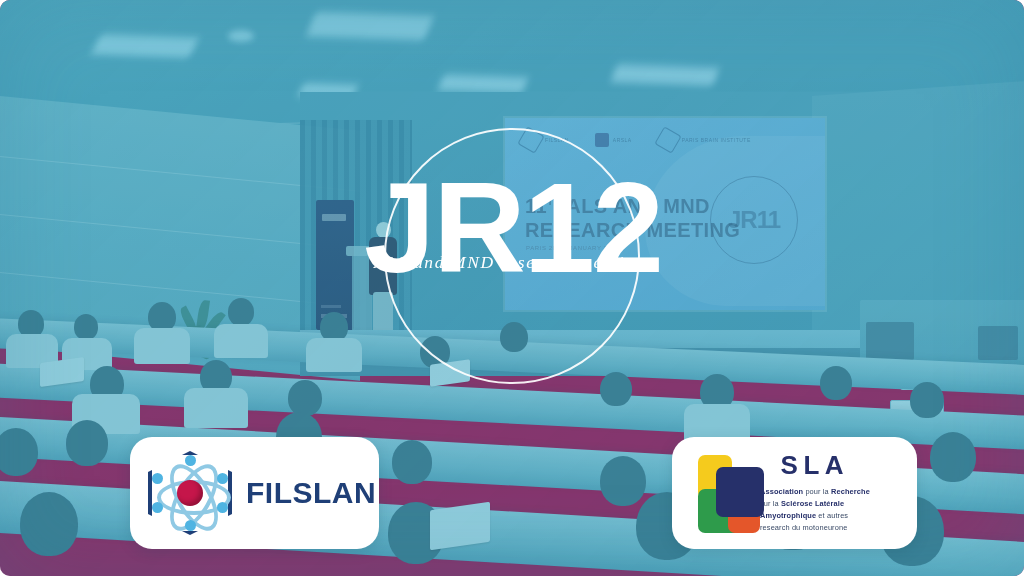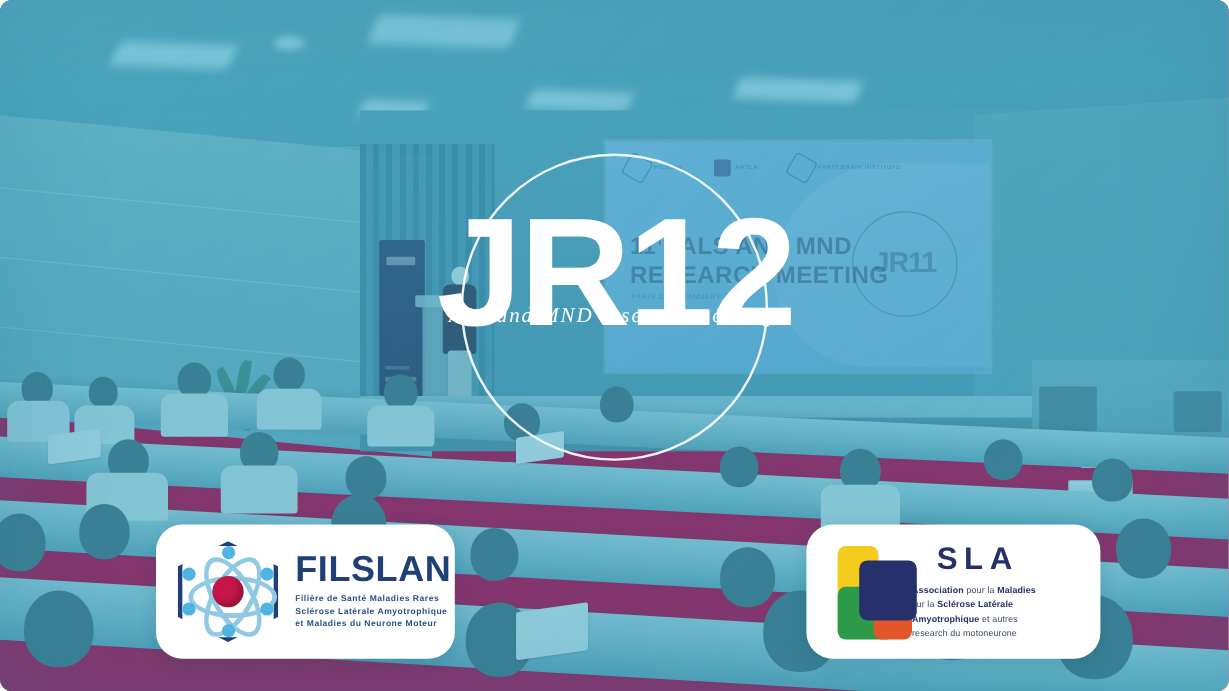--- a/index.html
+++ b/index.html
@@ -304,39 +304,34 @@
       <span class="dot" style="left:8px;top:26px;"></span>
       <span class="dot" style="right:8px;top:26px;"></span>
       <span class="dot" style="left:8px;bottom:26px;"></span>
       <span class="dot" style="right:8px;bottom:26px;"></span>
       <span class="dot" style="left:41px;top:8px;"></span>
       <span class="dot" style="left:41px;bottom:8px;"></span>
       <span class="nucleus"></span>
     </div>
     <div class="fils-text">
       <div class="fils-name">FILSLAN</div>
-      <div class="fils-tag">
-        <div>Filière de Santé Maladies Rares</div>
-        <div>Sclérose Latérale Amyotrophique</div>
-        <div>et Maladies du Neurone Moteur</div>
-      </div>
     </div>
   </div>
 
   <div class="card card-arsla">
     <div class="ars-mark">
       <span class="sq sq-yellow"></span>
       <span class="sq sq-green"></span>
       <span class="sq sq-orange"></span>
       <span class="sq sq-navy"></span>
     </div>
     <div class="ars-text">
       <div class="ars-name"><span class="onnavy">AR</span><span>SLA</span></div>
       <div class="ars-tag">
-        <div><b>Association</b><span> pour la </span><b>Maladies</b></div>
+        <div><b>Association</b><span> pour la </span><b>Recherche</b></div>
         <div><span>sur la </span><b>Sclérose Latérale</b></div>
         <div><b>Amyotrophique</b><span> et autres</span></div>
         <div>research du motoneurone</div>
       </div>
     </div>
   </div>
 
 </div>
 
 </body></html>

